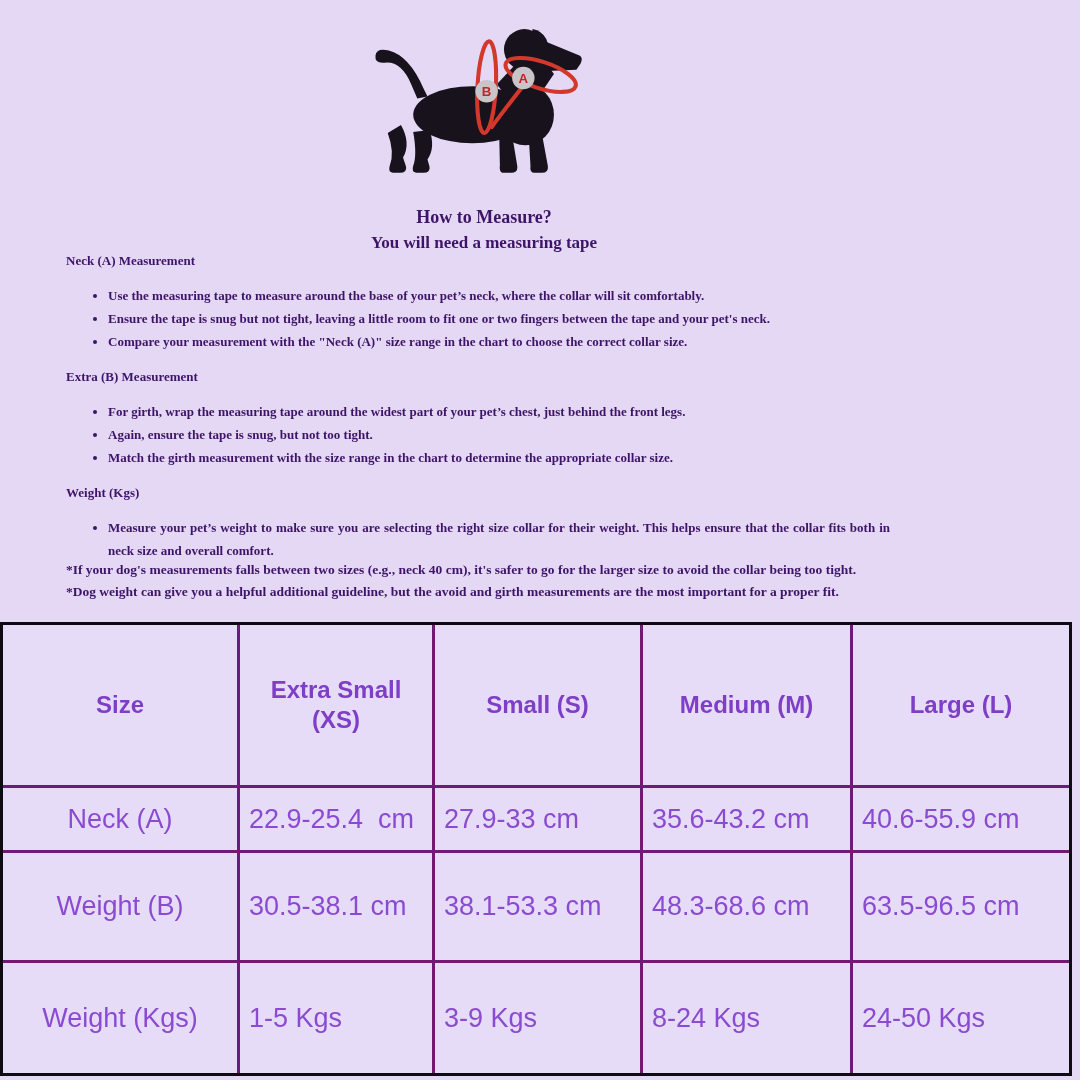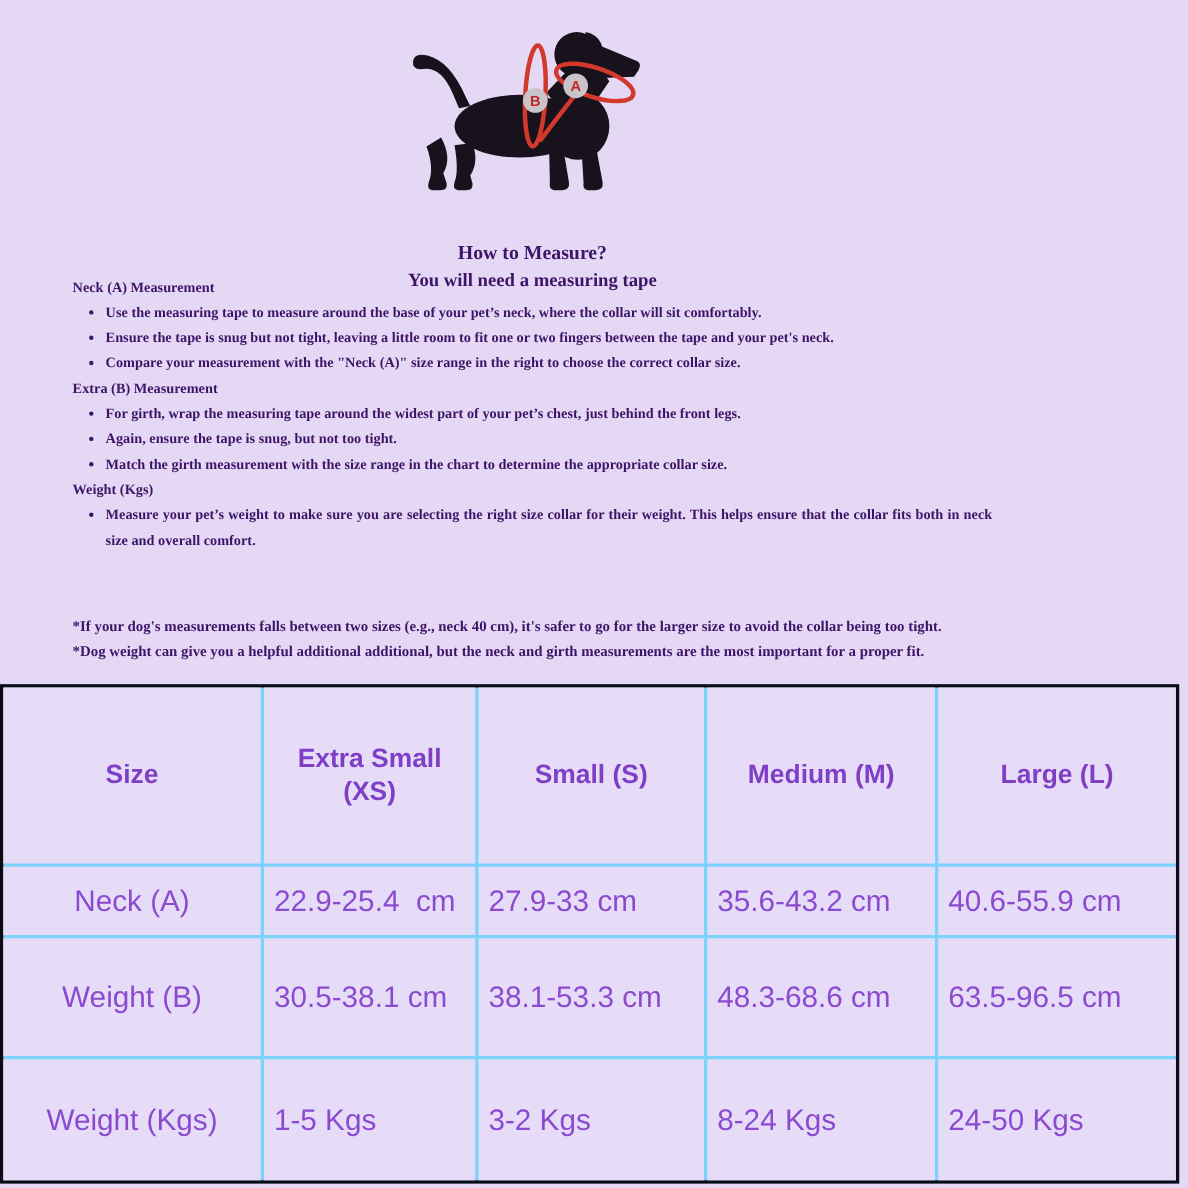--- a/index.html
+++ b/index.html
@@ -8,41 +8,41 @@
     position:relative;
     width:1080px;height:1080px;
     background:#e4d8f4;
     overflow:hidden;
   }
 
   
   .dog-figure{position:absolute;left:372px;top:25px;width:215px;height:155px;}
 
   
-  .heading-block{position:absolute;left:0;top:217px;width:968px;text-align:center;color:#3d1468;}
+  .heading-block{position:absolute;left:0;top:205px;width:968px;text-align:center;color:#3d1468;}
   .heading-title{font-size:18px;font-weight:bold;line-height:24px;}
   .heading-subtitle{font-size:17px;font-weight:bold;line-height:24px;margin-top:2px;}
 
   
   .instructions{position:absolute;left:66px;top:249px;width:836px;color:#3d1468;font-weight:bold;font-size:13px;line-height:23px;}
   .section-title{margin:0;}
-  .instructions ul{margin:0;padding-left:30px;list-style:disc;}
+  .instructions ul{margin:12px;padding-left:30px;list-style:disc;}
   .instructions li{text-align:justify;}
 
   
   .footnotes{position:absolute;left:66px;top:559px;width:960px;color:#3d1468;font-weight:bold;font-size:13.5px;line-height:22px;}
 
   
   .size-table{
     position:absolute;left:0;top:622px;width:1072px;height:454px;
     display:grid;
     grid-template-columns:234px 192px 205px 207px 1fr;
     grid-template-rows:160px 62px 107px 1fr;
     gap:3px;
-    background:#7dd3fc;
+    background:#701a75;
     border:3px solid #0e0c12;
     box-sizing:border-box;
     font-family:"Liberation Sans", sans-serif;
   }
   .cell{
     background:#e7dcf8;
     display:flex;align-items:center;
     box-sizing:border-box;
     white-space:pre-wrap;
   }
@@ -112,37 +112,37 @@
   <div class="heading-block">
     <div class="heading-title">How to Measure?</div>
     <div class="heading-subtitle">You will need a measuring tape</div>
   </div>
 
   <div class="instructions">
     <p class="section-title">Neck (A) Measurement</p>
     <ul>
       <li>Use the measuring tape to measure around the base of your pet’s neck, where the collar will sit comfortably.</li>
       <li>Ensure the tape is snug but not tight, leaving a little room to fit one or two fingers between the tape and your pet's neck.</li>
-      <li>Compare your measurement with the "Neck (A)" size range in the right to choose the correct collar size.</li>
+      <li>Compare your measurement with the "Neck (A)" size range in the chart to choose the correct collar size.</li>
     </ul>
     <p class="section-title">Extra (B) Measurement</p>
     <ul>
       <li>For girth, wrap the measuring tape around the widest part of your pet’s chest, just behind the front legs.</li>
       <li>Again, ensure the tape is snug, but not too tight.</li>
       <li>Match the girth measurement with the size range in the chart to determine the appropriate collar size.</li>
     </ul>
     <p class="section-title">Weight (Kgs)</p>
     <ul>
       <li>Measure your pet’s weight to make sure you are selecting the right size collar for their weight. This helps ensure that the collar fits both in neck size and overall comfort.</li>
     </ul>
   </div>
 
   <div class="footnotes">
     <div>*If your dog's measurements falls between two sizes (e.g., neck 40 cm), it's safer to go for the larger size to avoid the collar being too tight.</div>
-    <div>*Dog weight can give you a helpful additional additional, but the neck and girth measurements are the most important for a proper fit.</div>
+    <div>*Dog weight can give you a helpful additional guideline, but the avoid and girth measurements are the most important for a proper fit.</div>
   </div>
 
   <div class="size-table">
 
     <div class="cell th">Size</div>
     <div class="cell th">Extra Small (XS)</div>
     <div class="cell th">Small (S)</div>
     <div class="cell th">Medium (M)</div>
     <div class="cell th">Large (L)</div>
 
@@ -153,18 +153,18 @@
     <div class="cell val">40.6-55.9 cm</div>
 
     <div class="cell rowlabel">Weight (B)</div>
     <div class="cell val">30.5-38.1 cm</div>
     <div class="cell val">38.1-53.3 cm</div>
     <div class="cell val">48.3-68.6 cm</div>
     <div class="cell val">63.5-96.5 cm</div>
 
     <div class="cell rowlabel">Weight (Kgs)</div>
     <div class="cell val">1-5 Kgs</div>
-    <div class="cell val">3-2 Kgs</div>
+    <div class="cell val">3-9 Kgs</div>
     <div class="cell val">8-24 Kgs</div>
     <div class="cell val">24-50 Kgs</div>
   </div>
 
 </div>
 
 </body></html>

